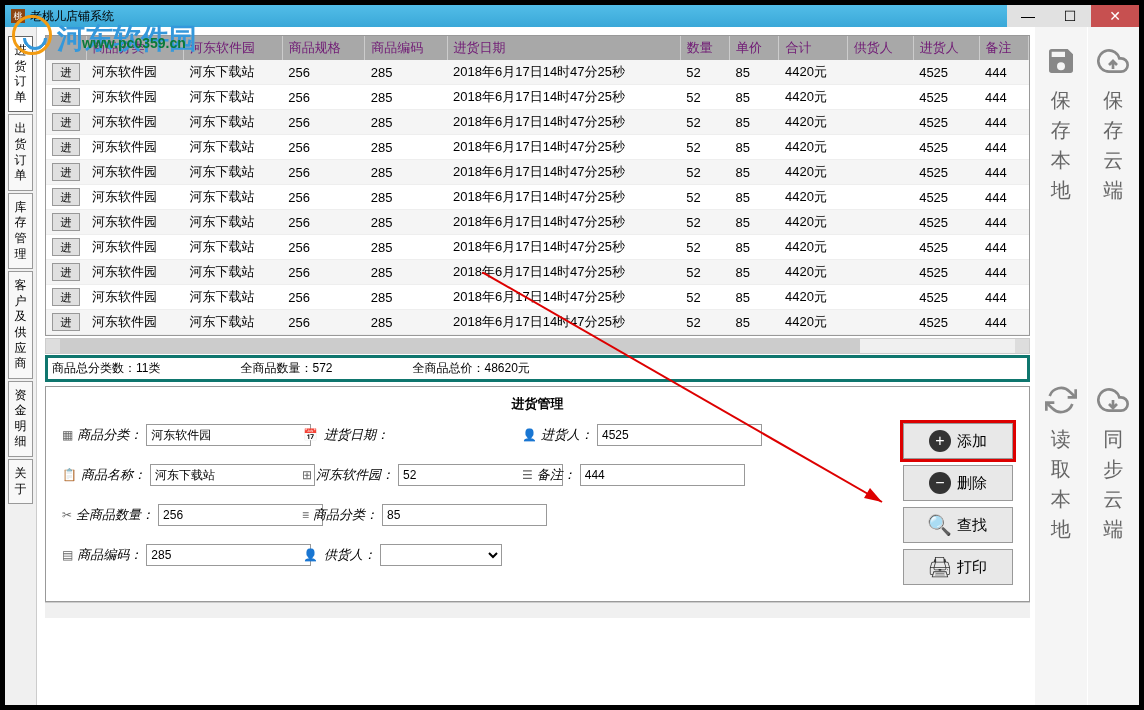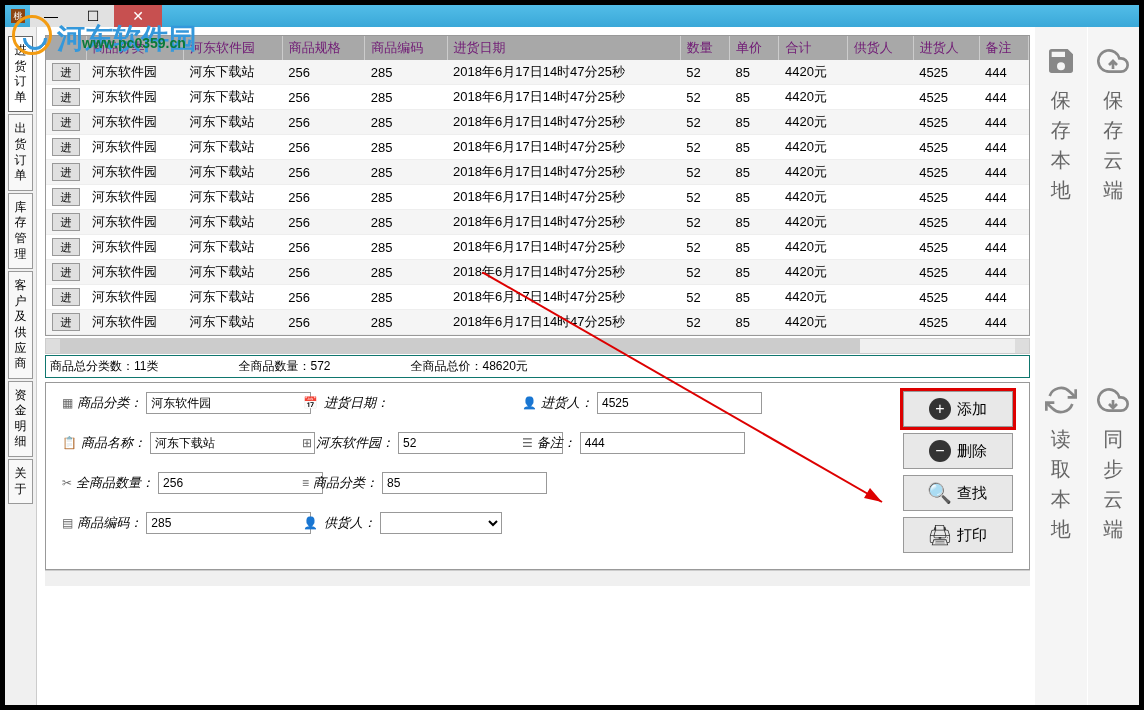--- a/index.html
+++ b/index.html
@@ -38,21 +38,21 @@
     .data-table tr:nth-child(odd) td { background: #f5f5f5; }
     .data-table tr:nth-child(even) td { background: #fff; }
     .btn-cell { width: 40px; text-align: center; }
     .btn-jin { display: inline-block; width: 28px; height: 18px; background: #e0e0e0; border: 1px solid #999; font-size: 11px; line-height: 16px; }
     
     .hscroll { height: 16px; background: #f0f0f0; border: 1px solid #ccc; margin-top: 2px; position: relative; }
     .hscroll::before, .hscroll::after { content: ''; position: absolute; width: 14px; height: 14px; background: #ddd; top: 0; }
     .hscroll::before { left: 0; } .hscroll::after { right: 0; }
     .hscroll-thumb { position: absolute; left: 14px; width: 800px; height: 14px; background: #ccc; }
     
-    .stats-bar { background: #fff; border: 1px solid #0f766e; padding: 2px 4px; font-size: 12px; display: flex; margin-top: 1px; }
+    .stats-bar { background: #fff; border: 3px solid #0f766e; padding: 2px 4px; font-size: 12px; display: flex; margin-top: 1px; }
     .stats-item { margin-right: 80px; }
     
     .form-panel { margin-top: 4px; border: 1px solid #999; background: #fff; padding: 8px 16px 16px 16px; }
     .form-title { text-align: center; font-weight: bold; margin-bottom: 10px; font-size: 13px; }
     .form-grid { display: flex; }
     .form-left { flex: 1; display: grid; grid-template-columns: 220px 200px 220px; gap: 16px 20px; align-content: start; }
     .form-field { display: flex; align-items: center; height: 24px; }
     .field-icon { width: 18px; height: 18px; margin-right: 4px; display: flex; align-items: center; justify-content: center; color: #666; }
     .field-label { white-space: nowrap; margin-right: 4px; font-size: 13px; font-style: italic; }
     .field-input { flex: 1; height: 22px; border: 1px solid #999; padding: 0 4px; font-size: 12px; background: #fff; }
@@ -89,20 +89,21 @@
 
 <div class="watermark">
   <span class="watermark-logo"></span>
   <span class="watermark-text">河东软件园</span>
   <span class="watermark-url">www.pc0359.cn</span>
 </div>
 
 <div class="window">
   <div class="titlebar">
     <span class="titlebar-icon">桃</span>
+    <span class="titlebar-title">老桃儿店铺系统</span>
     <div class="titlebar-controls">
       <div class="titlebar-btn">—</div>
       <div class="titlebar-btn">☐</div>
       <div class="titlebar-btn close">✕</div>
     </div>
   </div>
 
   <div class="body-area">
     <div class="left-nav" id="left-nav">
         <div class="nav-item active">
@@ -324,20 +325,21 @@
           <div class="hscroll-thumb"></div>
         </div>
 
       <div class="stats-bar">
         <span class="stats-item">商品总分类数：11类</span>
         <span class="stats-item">全商品数量：572</span>
         <span class="stats-item">全商品总价：48620元</span>
       </div>
 
       <div class="form-panel">
+        <div class="form-title">进货管理</div>
         <div class="form-grid">
           <div class="form-left">
             <div class="form-field">
               <span class="field-icon">▦</span>
               <span class="field-label">商品分类：</span>
               <input class="field-input" value="河东软件园" style="">
             </div>
             <div class="form-field">
               <span class="field-icon">📅</span>
               <span class="field-label">进货日期：</span>

